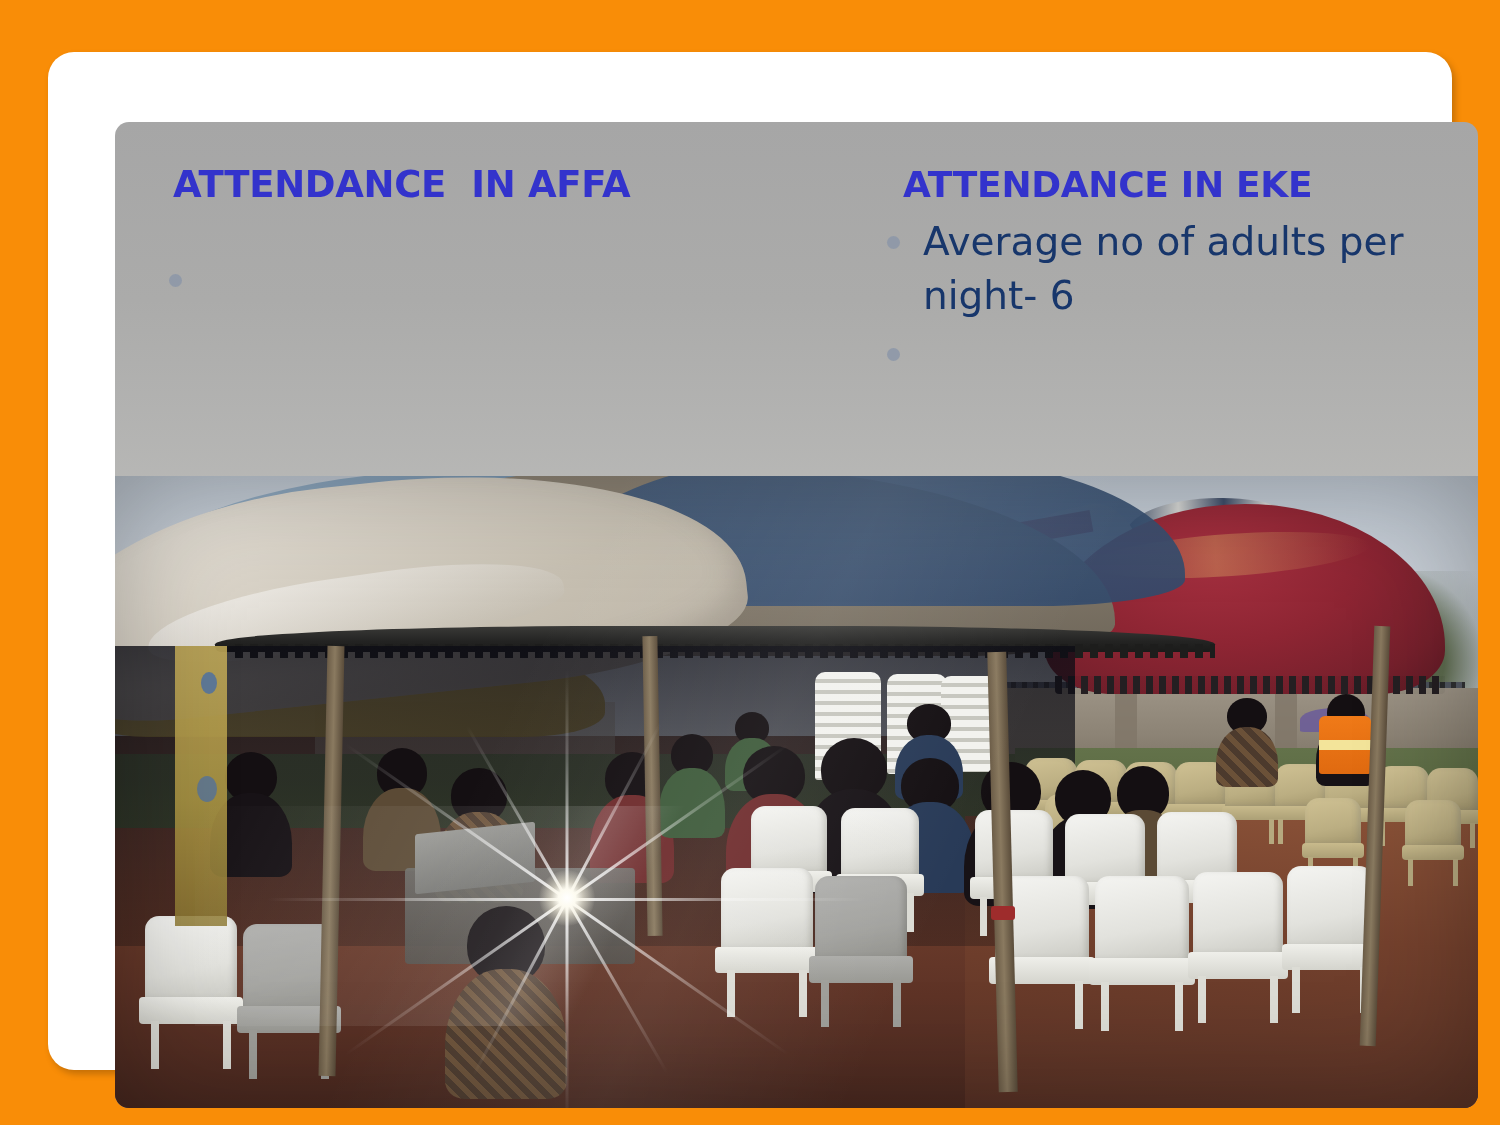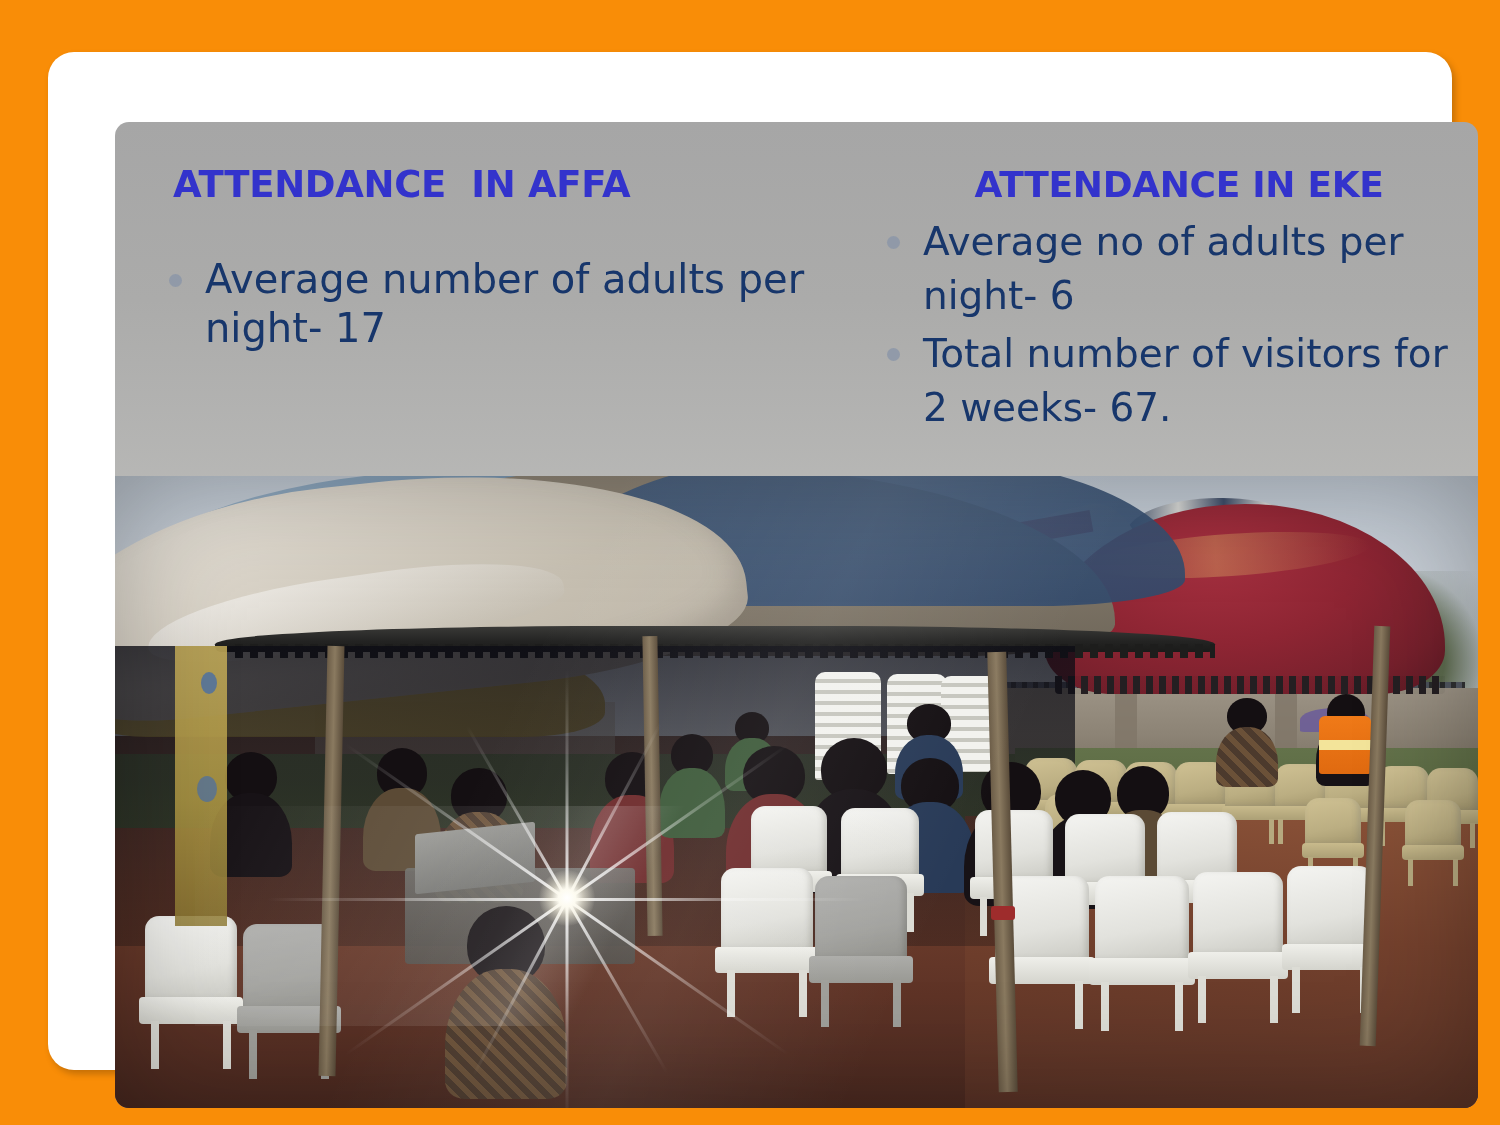--- a/index.html
+++ b/index.html
@@ -73,21 +73,21 @@
     color: #3333CC;
     font-family: "DejaVu Sans", sans-serif;
     font-weight: bold;
     font-size: 37px;
     letter-spacing: -0.3px;
     white-space: pre;
     margin: 0;
     line-height: 44px;
   }
   .col-left .slide-title  { padding: 41px 0 0 18px; }
-  .col-right .slide-title { padding: 41px 0 0 88px; font-size: 36px; text-align: center; }
+  .col-right .slide-title { padding: 41px 0 0 88px; font-size: 36px; }
 
   ul.bullets {
     list-style: none;
     margin: 0;
     padding: 0;
   }
   ul.bullets li {
     position: relative;
     color: #17366B;
     font-family: "DejaVu Sans", sans-serif;
@@ -416,35 +416,33 @@
   <div class="white-card">
     <div class="content">
 
       <div class="text-area">
 
         <div class="col col-left">
           <div class="slide-title">ATTENDANCE  IN AFFA</div>
           <ul class="bullets">
             <li>
               <span class="dot"></span>
-              <span>Average number of adults per night- 17</span>
             </li>
           </ul>
         </div>
 
         <div class="col col-right">
           <div class="slide-title">ATTENDANCE IN EKE</div>
           <ul class="bullets">
             <li>
               <span class="dot"></span>
               <span>Average no of adults per night- 6</span>
             </li>
             <li>
               <span class="dot"></span>
-              <span>Total number of visitors for 2 weeks- 67.</span>
             </li>
           </ul>
         </div>
       </div>
 
       <div class="photo">
 
         <div class="ph sky"></div>
         <div class="ph trees2"></div>
         <div class="ph trees"></div>

